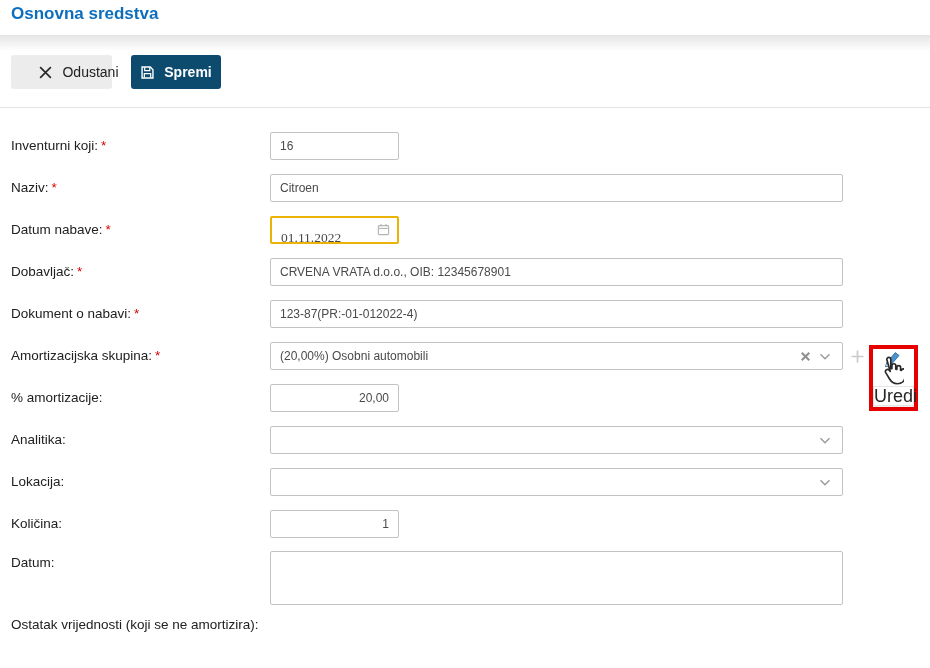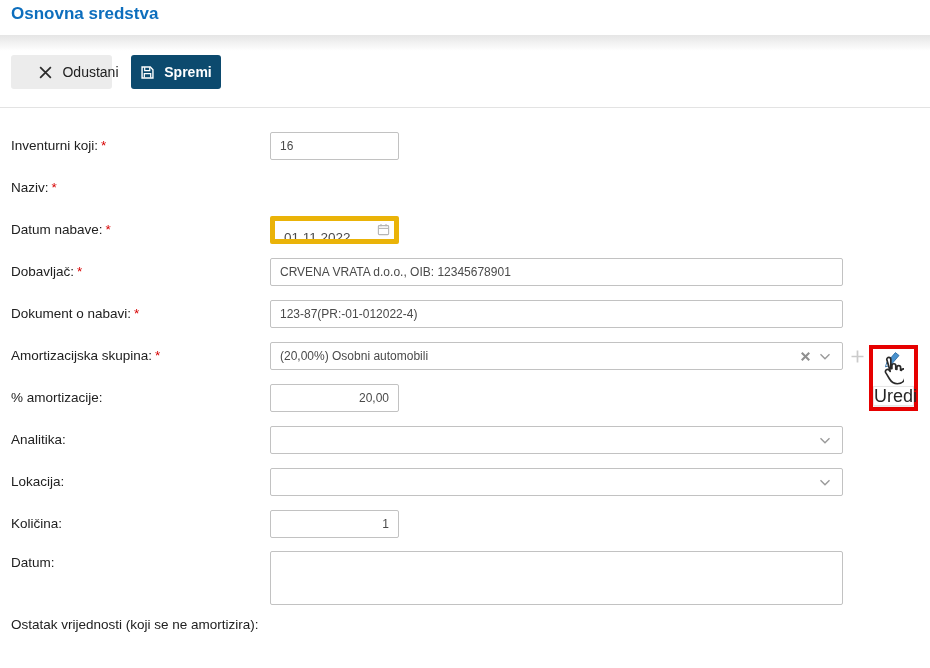--- a/index.html
+++ b/index.html
@@ -20,22 +20,22 @@
   .req{color:#d70000;margin-left:3px;}
 
   .inp{position:absolute;left:270px;height:28px;box-sizing:border-box;border:1px solid #c2c2c2;
        border-radius:2px;background:#fff;color:#4a4a4a;font-size:12px;padding:0 9px;
        font-family:"Liberation Sans","DejaVu Sans",sans-serif;outline:none;}
   .inp.small{width:129px;}
   .inp.wide{width:573px;}
   .inp.num{text-align:right;}
 
   .fieldwrap{position:absolute;left:270px;height:28px;box-sizing:border-box;}
-  .fieldwrap input{width:100%;height:100%;box-sizing:border-box;border:5px solid #eab308;border-radius:2px;
-       color:#4a4a4a;font-size:13.5px;padding:15px 26px 0 9px;font-family:Liberation Sans, sans-serif;outline:none;}
+  .fieldwrap input{width:100%;height:100%;box-sizing:border-box;border:2px solid #eab308;border-radius:2px;
+       color:#4a4a4a;font-size:13.5px;padding:15px 26px 0 9px;font-family:Liberation Serif, serif;outline:none;}
   .icon-in-field{position:absolute;right:9px;top:7px;line-height:0;cursor:pointer;}
 
   .sel{position:absolute;left:270px;width:573px;height:28px;box-sizing:border-box;border:1px solid #c2c2c2;
        border-radius:2px;background:#fff;cursor:pointer;}
   .sel .val{position:absolute;left:9px;top:0;line-height:26px;font-size:12px;color:#4a4a4a;white-space:nowrap;}
   .sel .chev{position:absolute;right:11px;top:10px;line-height:0;}
   .sel .clear{position:absolute;right:31px;top:8px;line-height:0;}
 
   .ta{position:absolute;left:270px;top:551px;width:573px;height:54px;box-sizing:border-box;
       border:1px solid #c2c2c2;border-radius:2px;resize:none;outline:none;
@@ -78,20 +78,21 @@
     </span>
     <span>Spremi</span>
   </div>
 
   <div class="toolbar-sep"></div>
 
   <div class="lbl" style="top:138px;"><span>Inventurni koji:</span><span class="req">*</span></div>
   <input class="inp small" style="top: 132px;" value="16">
 
   <div class="lbl" style="top:180px;"><span>Naziv:</span><span class="req">*</span></div>
+  <input class="inp wide" style="top: 174px;" value="Citroen">
 
   <div class="lbl" style="top:222px;"><span>Datum nabave:</span><span class="req">*</span></div>
   <div class="fieldwrap" style="top:216px;width:129px;">
     <input value="01.11.2022" style="">
     <span class="icon-in-field">
       <svg width="13" height="13" viewBox="0 0 14 14">
         <rect x="1.5" y="2.8" width="11" height="9.7" rx="1" fill="none" stroke="#b5b5b5" stroke-width="1.2"></rect>
         <line x1="1.5" y1="5.8" x2="12.5" y2="5.8" stroke="#b5b5b5" stroke-width="1.2"></line>
         <line x1="4.3" y1="1.2" x2="4.3" y2="3.6" stroke="#b5b5b5" stroke-width="1.2"></line>
         <line x1="9.7" y1="1.2" x2="9.7" y2="3.6" stroke="#b5b5b5" stroke-width="1.2"></line>

